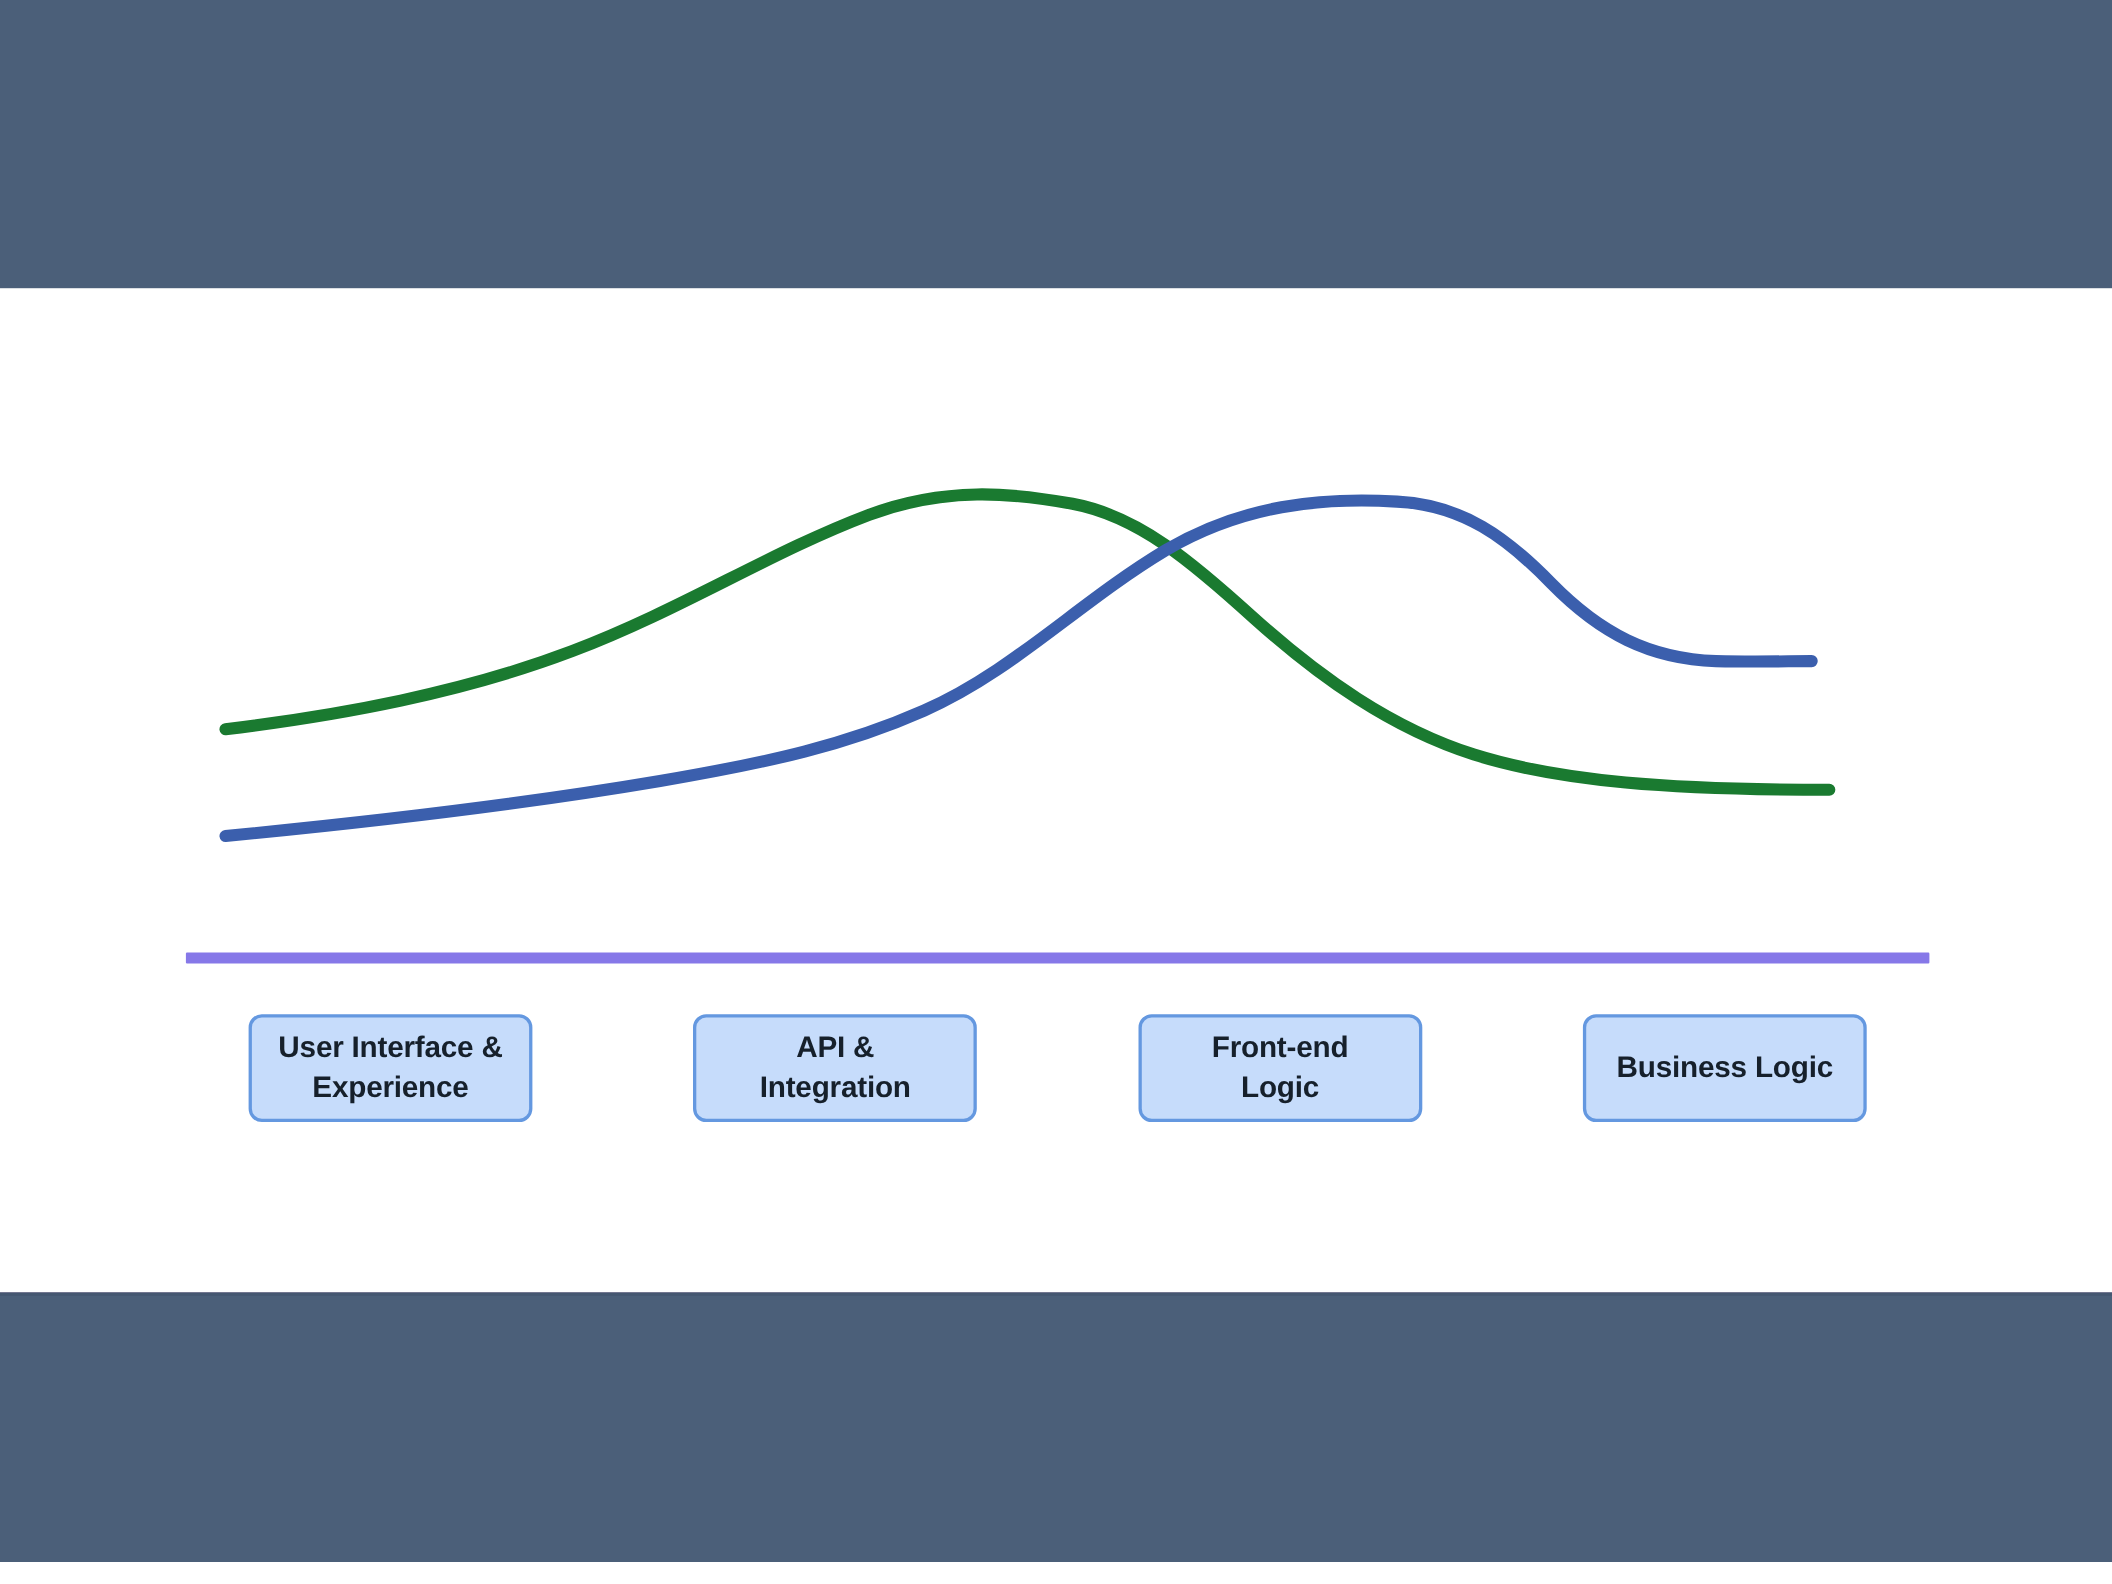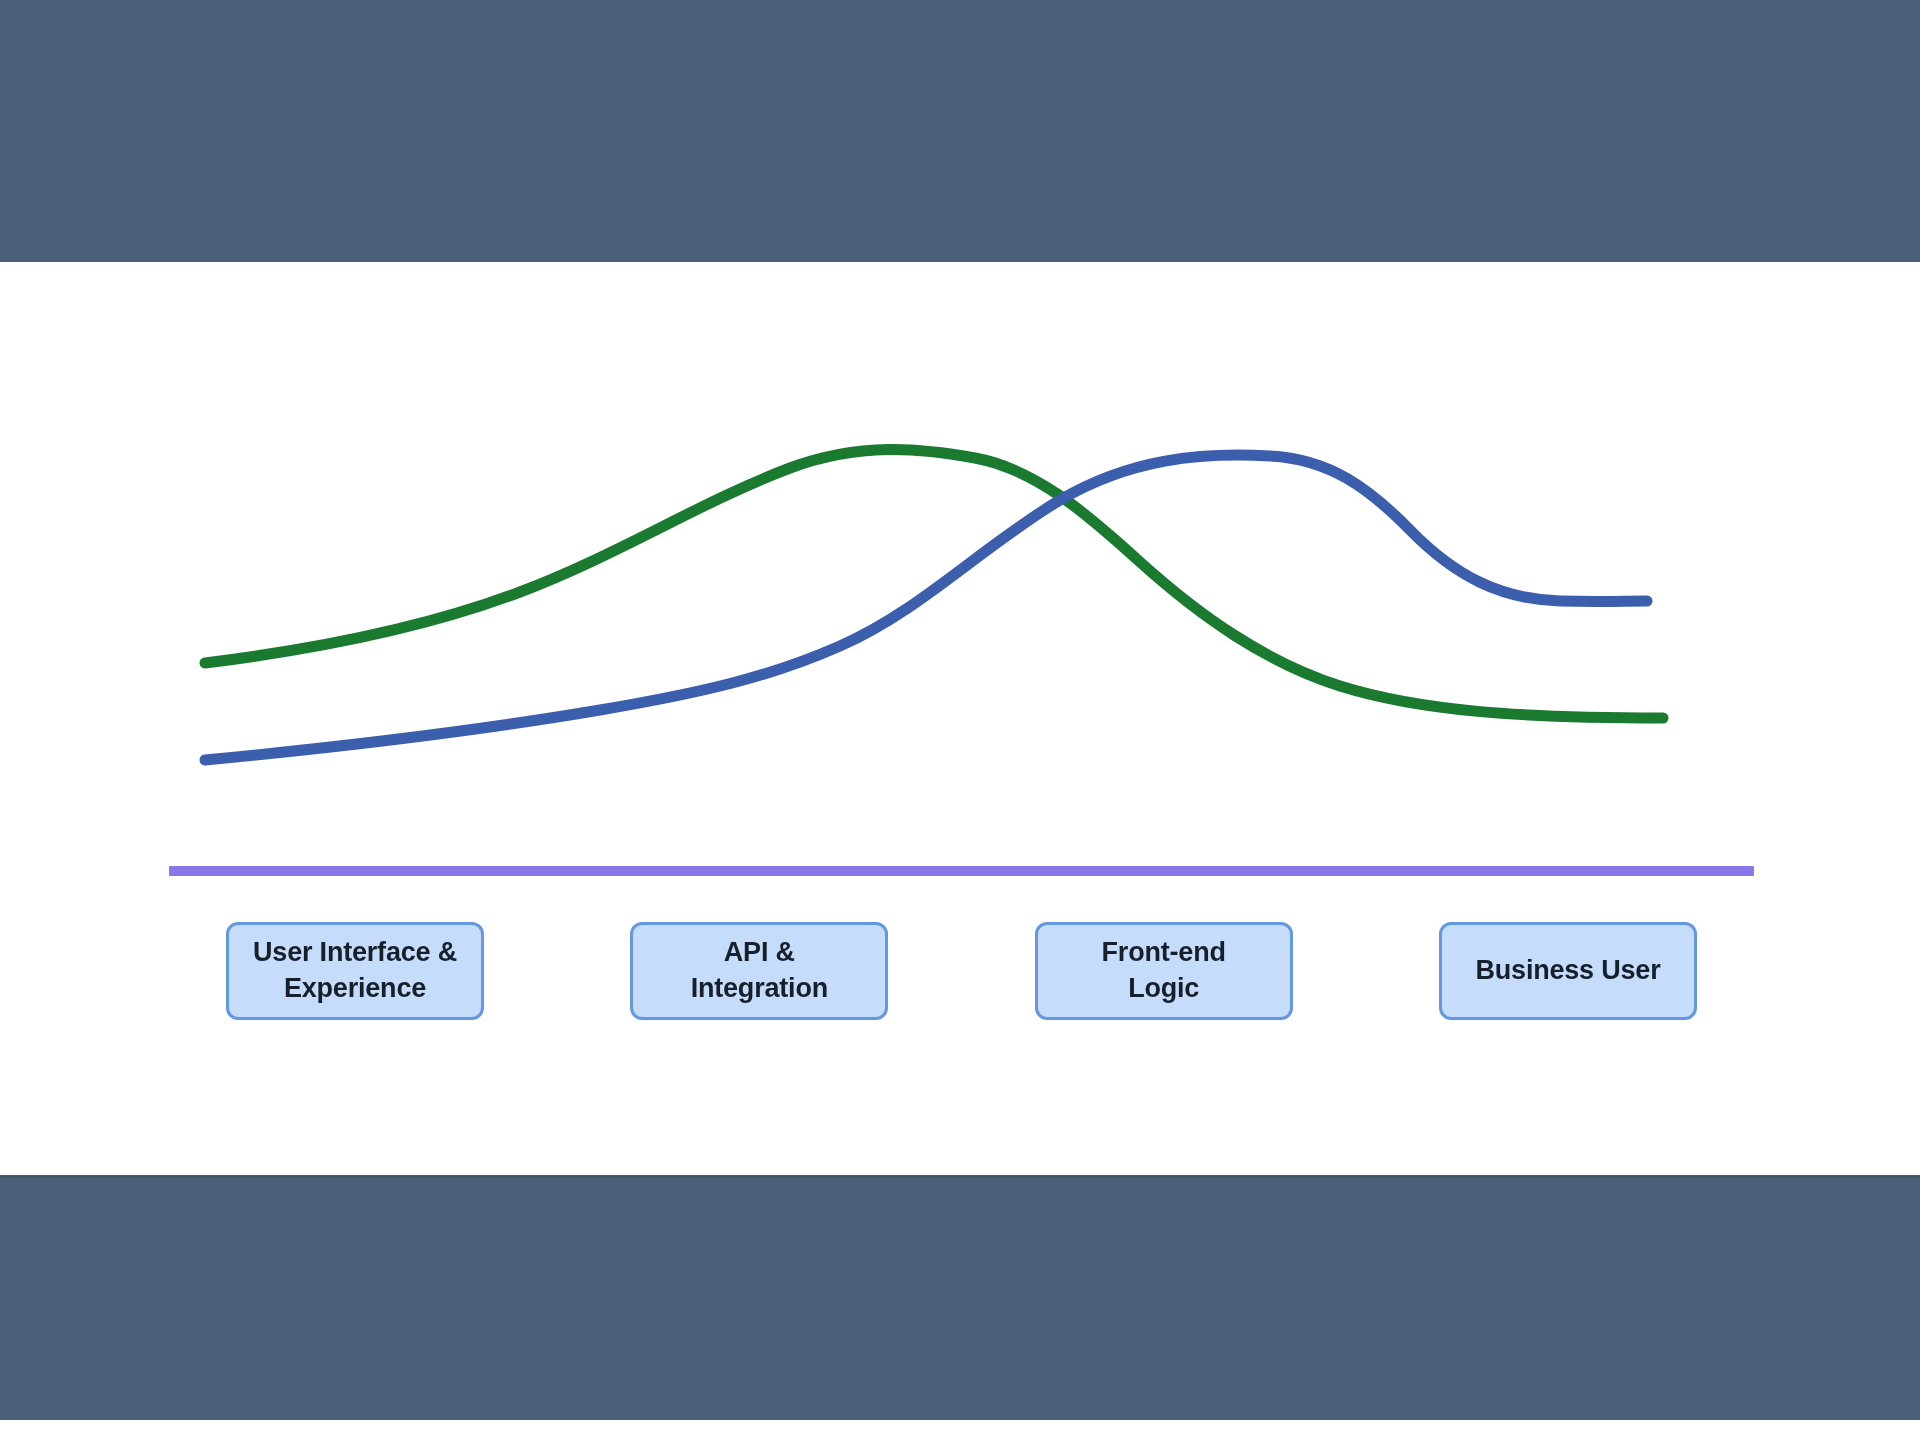--- a/index.html
+++ b/index.html
@@ -135,21 +135,21 @@
         <span class="label">API &amp;
 Integration</span>
       </div>
 
       <div class="layer-box">
         <span class="label">Front-end
 Logic</span>
       </div>
 
       <div class="layer-box">
-        <span class="label">Business User</span>
+        <span class="label">Business Logic</span>
       </div>
 
 
     </div>
 
   </div>
 
   <div class="band" id="band-bottom"></div>
 
 </div>

